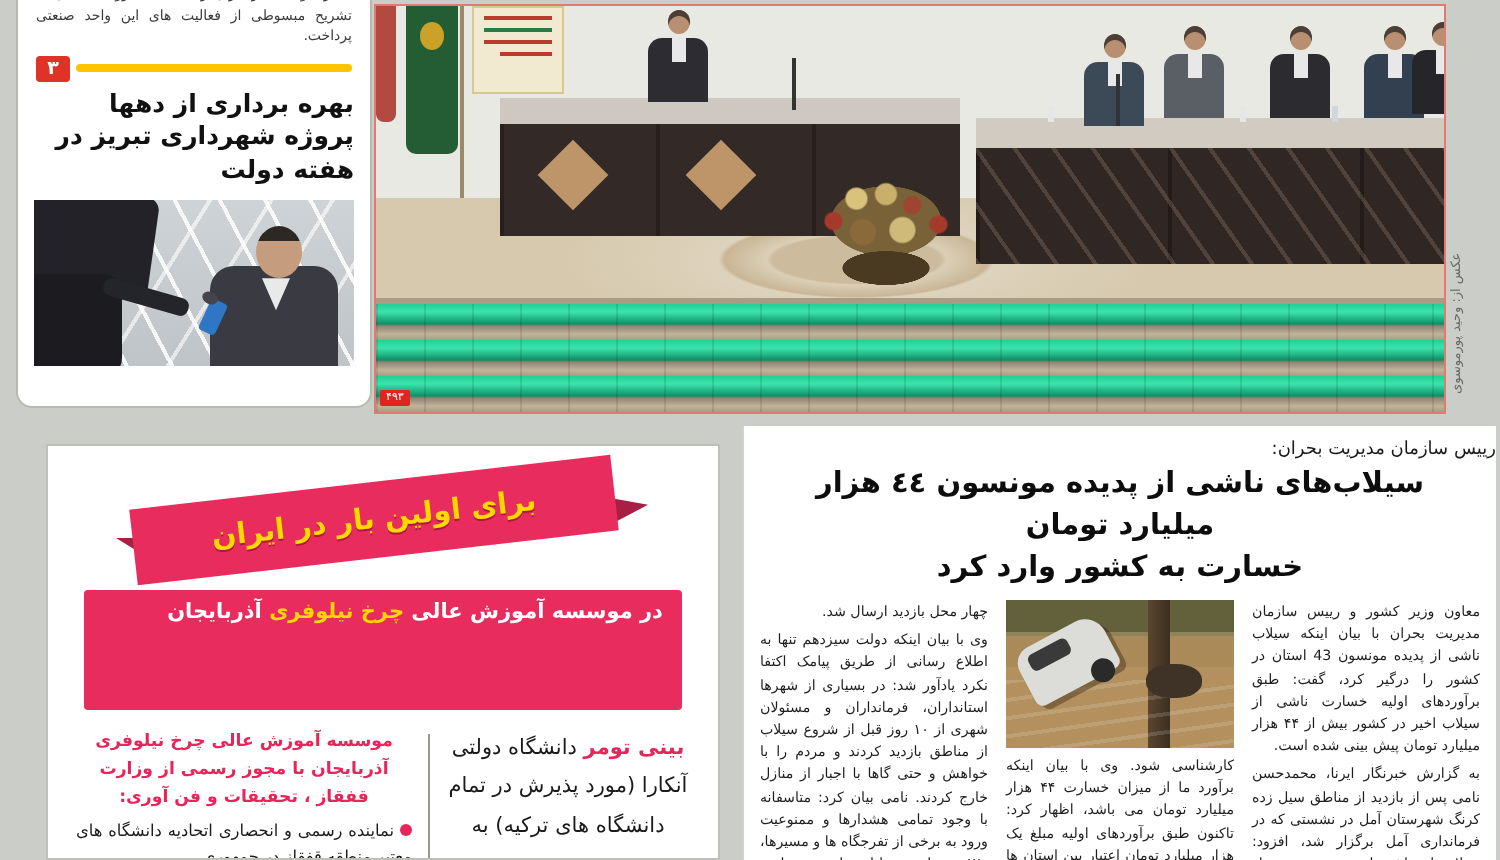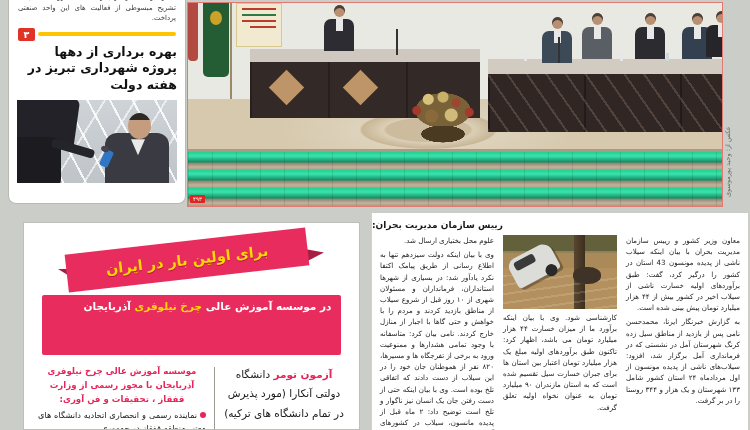--- a/index.html
+++ b/index.html
@@ -115,21 +115,21 @@
       radial-gradient(ellipse 36px 14px at 50% 84%, #4a3a22 0 60%, transparent 61%),
       radial-gradient(ellipse 38px 24px at 50% 42%, #7a6238 0 72%, transparent 73%);}
   .mp-tag{ position:absolute; left:2px; bottom:3px; background:#e02420; color:#fff;
     font-size:5.5px; line-height:8px; padding:0 3px; border-radius:1px;}
   .photo-credit{ position:absolute; left:724px; top:126px; height:86px; width:12px;
     writing-mode:vertical-rl; transform:rotate(180deg); font-size:6.5px; color:#6a6a66;}
 
   
   .article-area{ position:absolute; left:371px; top:213px; width:377px; height:217px;
     background:#fff; border-left:1px solid #d2d2cc; overflow:hidden;}
-  .a-kicker{ margin-top:7px; text-align:left; font-size:9px; font-weight:bold; color:#1a1a1a;}
+  .a-kicker{ margin-top:7px; text-align:right; font-size:9px; font-weight:normal; color:#1a1a1a;}
   .a-headline{ margin:2px 10px 0; text-align:center; font-size:14.5px; font-weight:bold;
     color:#0d0d0d; line-height:1.45;}
   .cols{ display:flex; gap:9px; margin-top:5px; padding:0 8px; direction:rtl;}
   .col{ flex:1; min-width:0;}
   .col p{ font-size:7.1px; line-height:1.58; text-align:justify; color:#1e1e1e; margin-bottom:3px;}
   .flood{ position:relative; height:74px; margin-bottom:3px; overflow:hidden;
     background:linear-gradient(#8f835a 0 24%, #a98a58 24% 45%, #b3905e 45% 100%);}
   .flood-canopy{ position:absolute; left:0; right:0; top:0; height:16px; background:rgba(62,70,36,.55);}
   .flood-trunk{ position:absolute; left:62%; top:0; width:11px; height:100%;
     background:linear-gradient(90deg,#5a4630,#3c2e1e);}
@@ -243,57 +243,61 @@
   <div class="bottle b1"></div>
   <div class="bottle b2"></div>
   <div class="bottle b3"></div>
   <div class="flowers"></div>
   <div class="mp-tag">۴۹۳</div>
 </div>
 <div class="photo-credit">عکس از: وحید پورموسوی</div>
 
 <div class="article-area">
   <p class="a-kicker">رییس سازمان مدیریت بحران:</p>
+  <h2 class="a-headline">
+    <span>سیلاب‌های ناشی از پدیده مونسون ٤٤ هزار میلیارد تومان</span><br>
+    <span>خسارت به کشور وارد کرد</span>
+  </h2>
   <div class="cols">
     <div class="col">
       <p>معاون وزیر کشور و رییس سازمان مدیریت بحران با بیان اینکه سیلاب ناشی از پدیده مونسون 43 استان در کشور را درگیر کرد، گفت: طبق برآوردهای اولیه خسارت ناشی از سیلاب اخیر در کشور بیش از ۴۴ هزار میلیارد تومان پیش بینی شده است.</p>
       <p>به گزارش خبرنگار ایرنا، محمدحسن نامی پس از بازدید از مناطق سیل زده کرنگ شهرستان آمل در نشستی که در فرمانداری آمل برگزار شد، افزود: سیلاب‌های ناشی از پدیده مونسون از اول مردادماه ۲۴ استان کشور شامل ۱۳۳ شهرستان و یک هزار و ۳۴۴ روستا را در بر گرفت.</p>
 
     </div>
     <div class="col">
       <div class="flood">
         <div class="flood-canopy"></div>
         <div class="flood-trunk"></div>
         <div class="flood-streaks"></div>
         <div class="flood-car"></div>
         <div class="flood-debris"></div>
       </div>
       <p>کارشناسی شود. وی با بیان اینکه برآورد ما از میزان خسارت ۴۴ هزار میلیارد تومان می باشد، اظهار کرد: تاکنون طبق برآوردهای اولیه مبلغ یک هزار میلیارد تومان اعتبار بین استان ها برای جبران خسارت سیل تقسیم شده است که به استان مازندران ۹۰ میلیارد تومان به عنوان نخواه اولیه تعلق گرفت.</p>
 
     </div>
     <div class="col">
-      <p>علوم محل بختیاری ارسال شد.</p>
+      <p>چهار محل بازدید ارسال شد.</p>
       <p>وی با بیان اینکه دولت سیزدهم تنها به اطلاع رسانی از طریق پیامک اکتفا نکرد یادآور شد: در بسیاری از شهرها استانداران، فرمانداران و مسئولان شهری از ۱۰ روز قبل از شروع سیلاب از مناطق بازدید کردند و مردم را با خواهش و حتی گاها با اجبار از منازل خارج کردند. نامی بیان کرد: متاسفانه با وجود تمامی هشدارها و ممنوعیت ورود به برخی از تفرجگاه ها و مسیرها، ۸۲۰ نفر از هموطنان جان خود را در این سیلاب از دست دادند که اتفاقی تلخ بوده است. وی با بیان اینکه حتی از دست رفتن جان یک انسان نیز ناگوار و تلخ است توضیح داد: ۲ ماه قبل از پدیده مانسون، سیلاب در کشورهای آلمان و بلژیک با وجود اینکه حجم نزولات کمتر بوده است، ۱۸۴ نفر کشته و یک هزار و ۱۰۰ نفر مفقود بر جای گذاشت و این نشان می دهد که کشور ما به خوبی توانست بحران سیل را مدیریت کند.</p>
 
     </div>
   </div>
 </div>
 
 <div class="ad-box">
   <div class="ribbon-fold fold-l"></div>
   <div class="ribbon-fold fold-r"></div>
   <div class="ribbon">برای اولین بار در ایران</div>
   <div class="ad-title-bar">
     <div class="ad-sub">
       <span>در موسسه آموزش عالی </span><span class="yellow">چرخ نیلوفری</span><span> آذربایجان</span>
     </div>
   </div>
   <div class="ad-cols">
     <div class="ad-col-r">
-      <span class="mag-bold">آزمون تومر</span><span> دانشگاه دولتی آنکارا (مورد پذیرش در تمام دانشگاه های ترکیه) به صورت حضوری در</span>
+      <span class="mag-bold">بینی تومر</span><span> دانشگاه دولتی آنکارا (مورد پذیرش در تمام دانشگاه های ترکیه) به صورت حضوری در</span>
     </div>
     <div class="ad-divider"></div>
     <div class="ad-col-l">
       <p class="mhead">موسسه آموزش عالی چرخ نیلوفری آذربایجان با مجوز رسمی از وزارت قفقاز ، تحقیقات و فن آوری:</p>
       <p class="bullet-par">
         <span class="bullet-dot"></span><span>نماینده رسمی و انحصاری اتحادیه دانشگاه های معتبر منطقه قفقاز در جمهوری</span>
       </p>
     </div>
   </div>
 </div>

